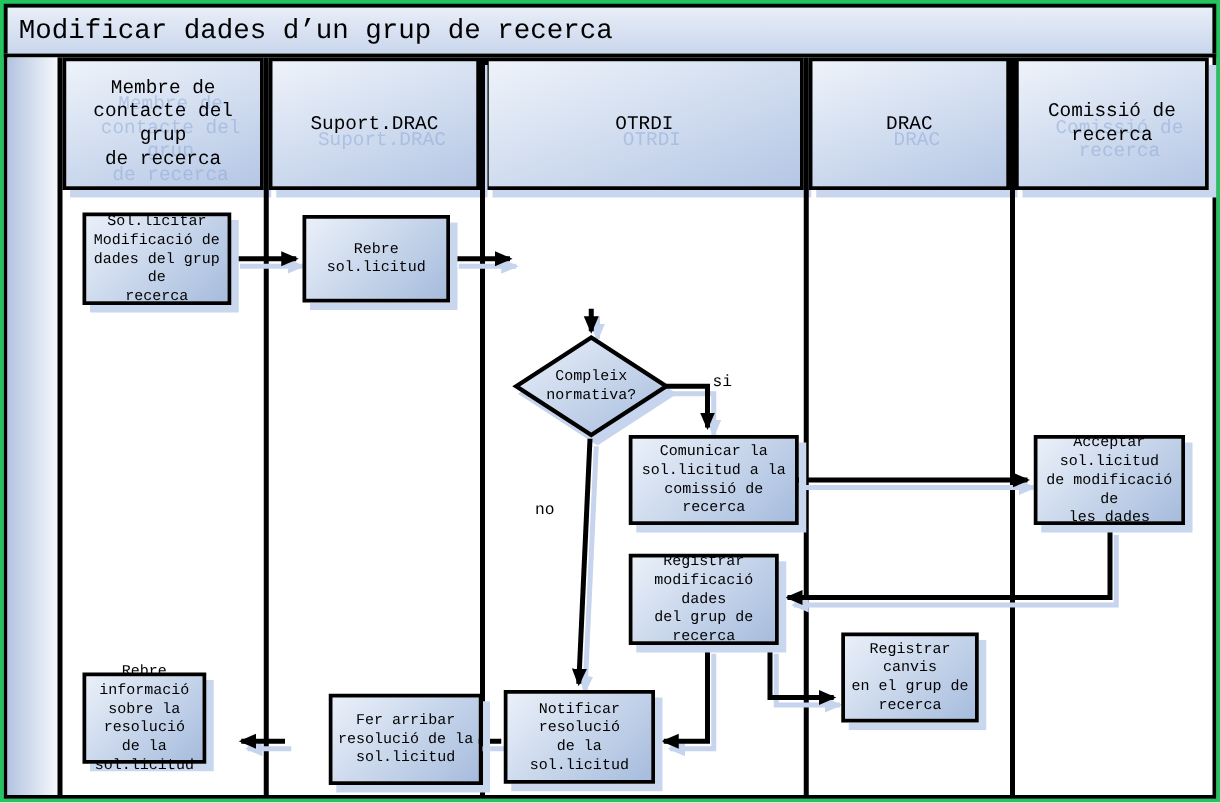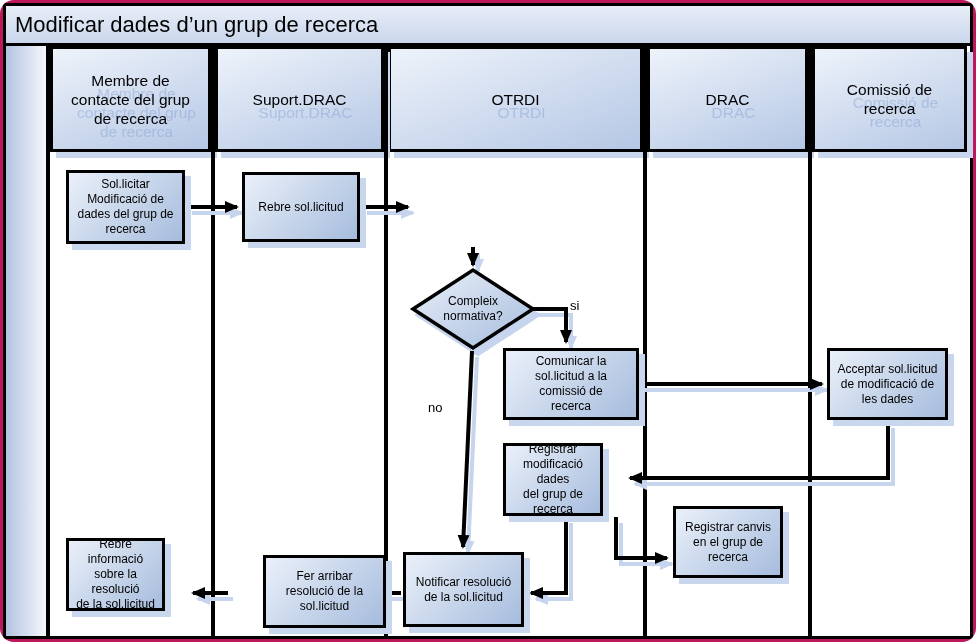--- a/index.html
+++ b/index.html
@@ -1,18 +1,18 @@
 <!DOCTYPE html>
 <html><head>
 <meta charset="utf-8">
 <style>
   html,body{margin:0;padding:0;background:#ffffff;}
   .canvas{
     position:relative;width:976px;height:642px;overflow:hidden;
-    font-family:Liberation Sans, sans-serif;color:#000;background:#be185d;border-radius:14px;
+    font-family:Liberation Mono, monospace;color:#000;background:#22c55e;
   }
   
   .lane-area{
     position:absolute;left:3px;top:43px;width:970px;height:596px;
     border:3px solid #000;box-sizing:border-box;background:#fff;
   }
   .title-bar{
     position:absolute;left:3px;top:3px;width:970px;height:43px;
     border:3px solid #000;box-sizing:border-box;
     background:linear-gradient(180deg,#e9eef8 0%,#c9d6ec 100%);
@@ -144,21 +144,21 @@
 dades del grup de
 recerca</div>
   <div class="node" style="left:242px;top:172px;width:118px;height:70px;">Rebre sol.licitud</div>
   <div class="node" style="left:503px;top:348px;width:136px;height:72px;">Comunicar la
 sol.licitud a la
 comissió de
 recerca</div>
   <div class="node" style="left:827px;top:348px;width:121px;height:72px;">Acceptar sol.licitud
 de modificació de
 les dades</div>
-  <div class="node" style="left:503px;top:443px;width:100px;height:73px;">Registrar
+  <div class="node" style="left:503px;top:443px;width:120px;height:73px;">Registrar
 modificació dades
 del grup de
 recerca</div>
   <div class="node" style="left:673px;top:506px;width:110px;height:72px;">Registrar canvis
 en el grup de
 recerca</div>
   <div class="node" style="left:403px;top:552px;width:121px;height:75px;">Notificar resolució
 de la sol.licitud</div>
   <div class="node" style="left:230px;top:555px;width:123px;height:73px;margin-left:33px;">Fer arribar
 resolució de la

